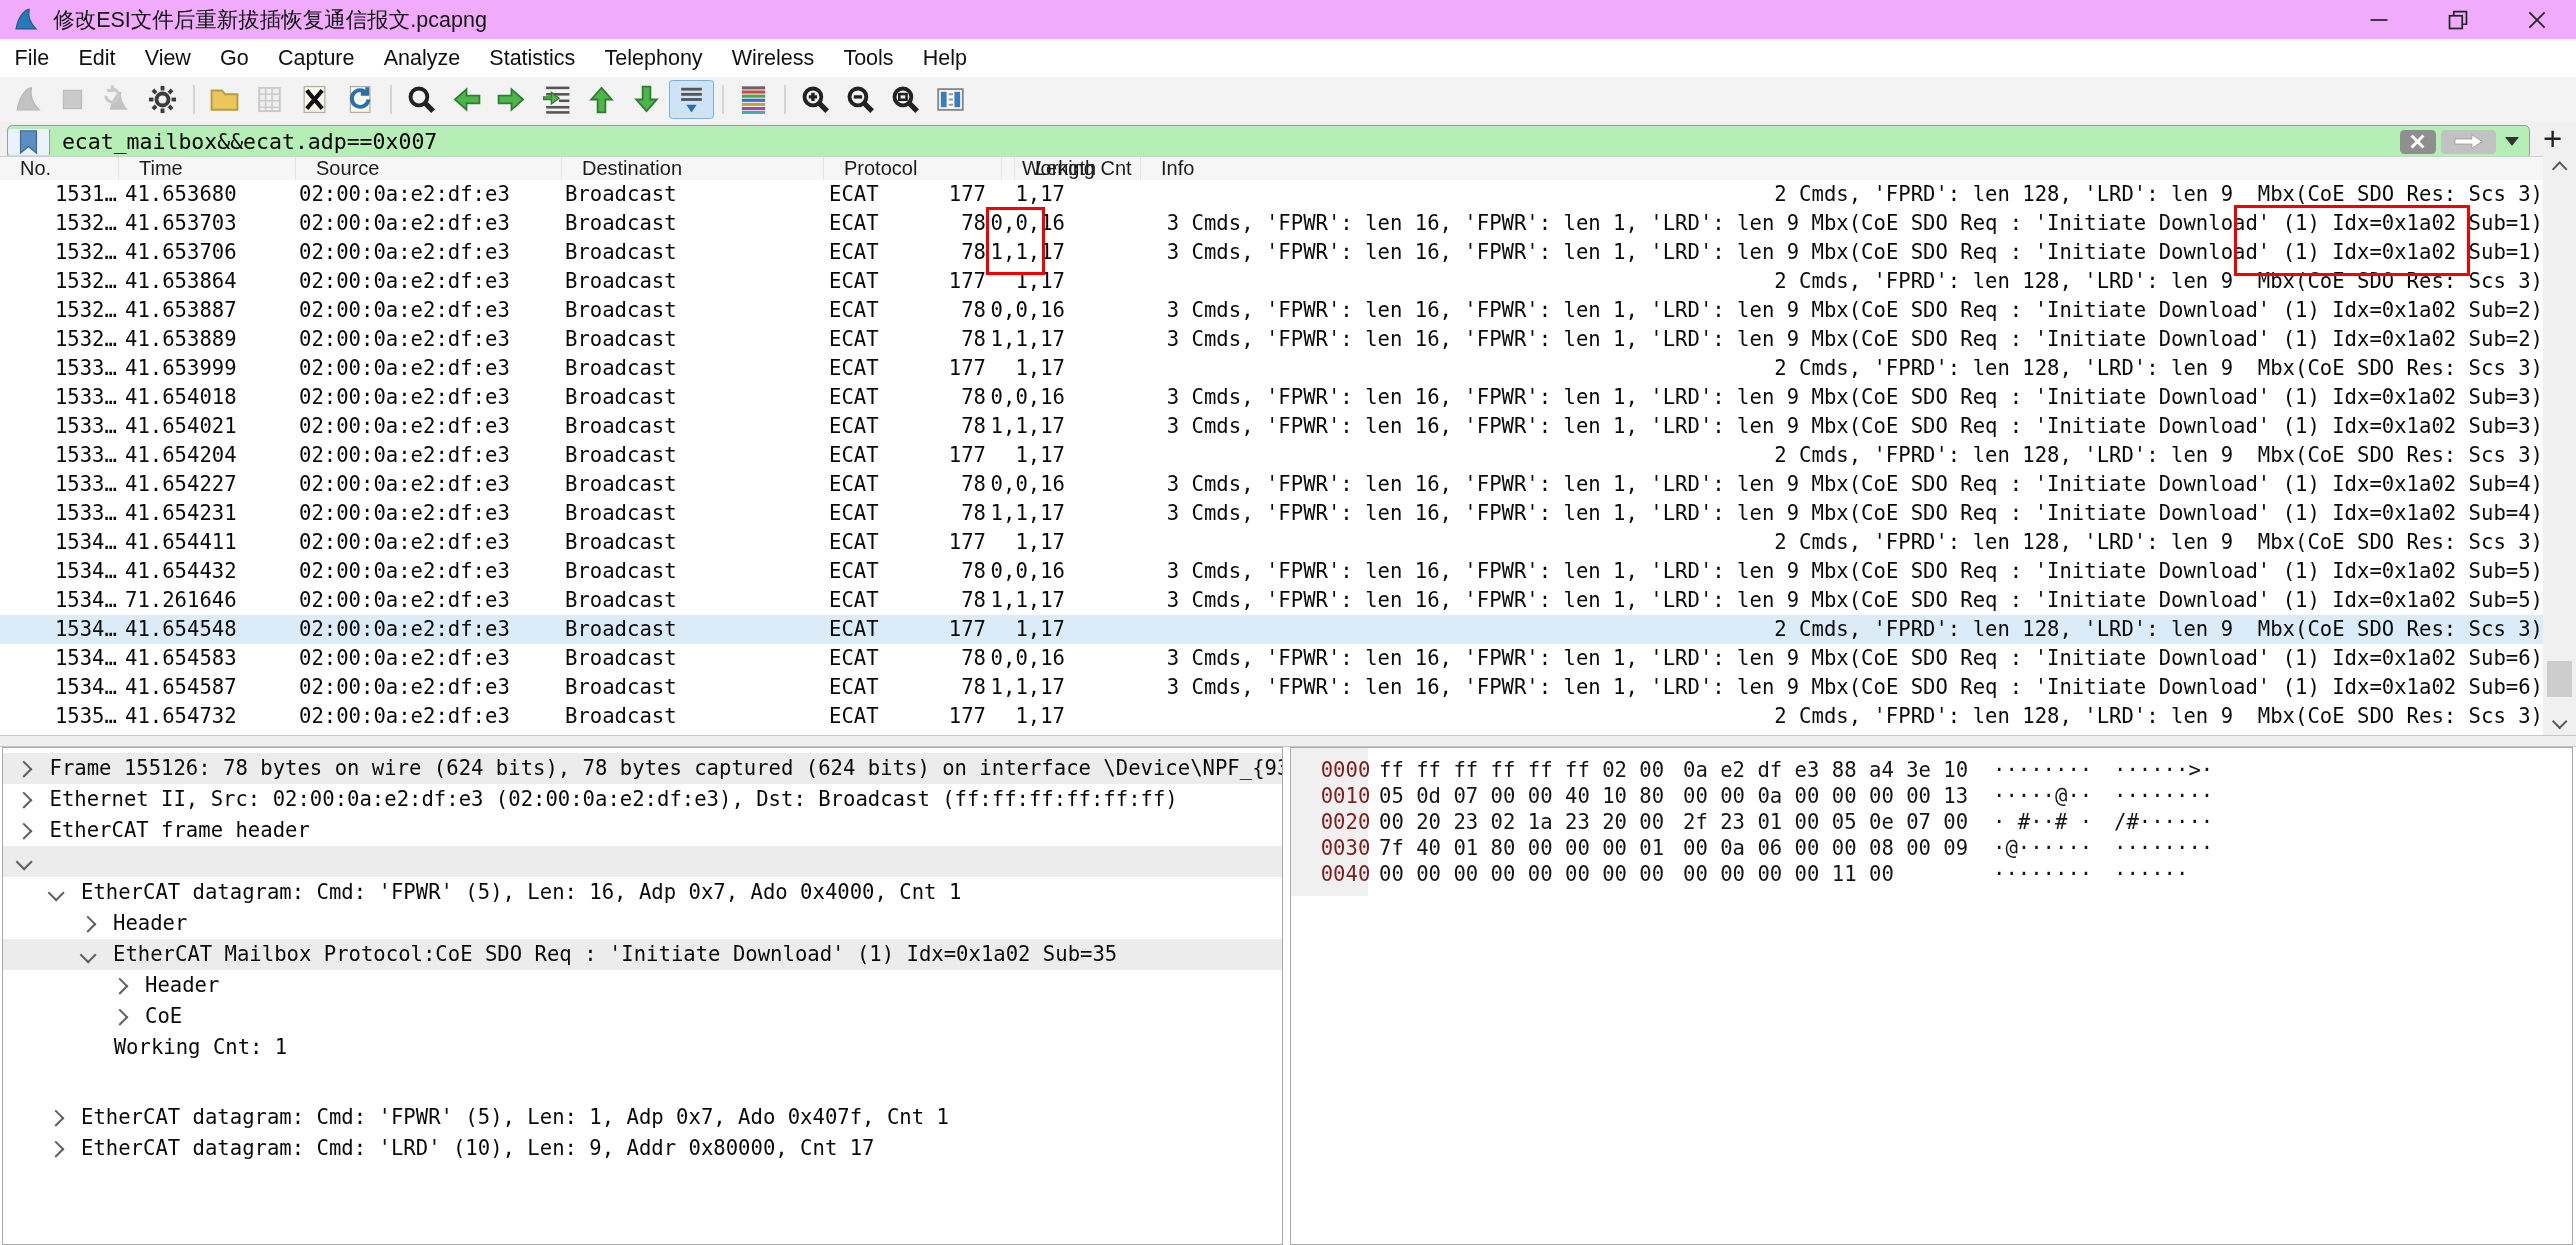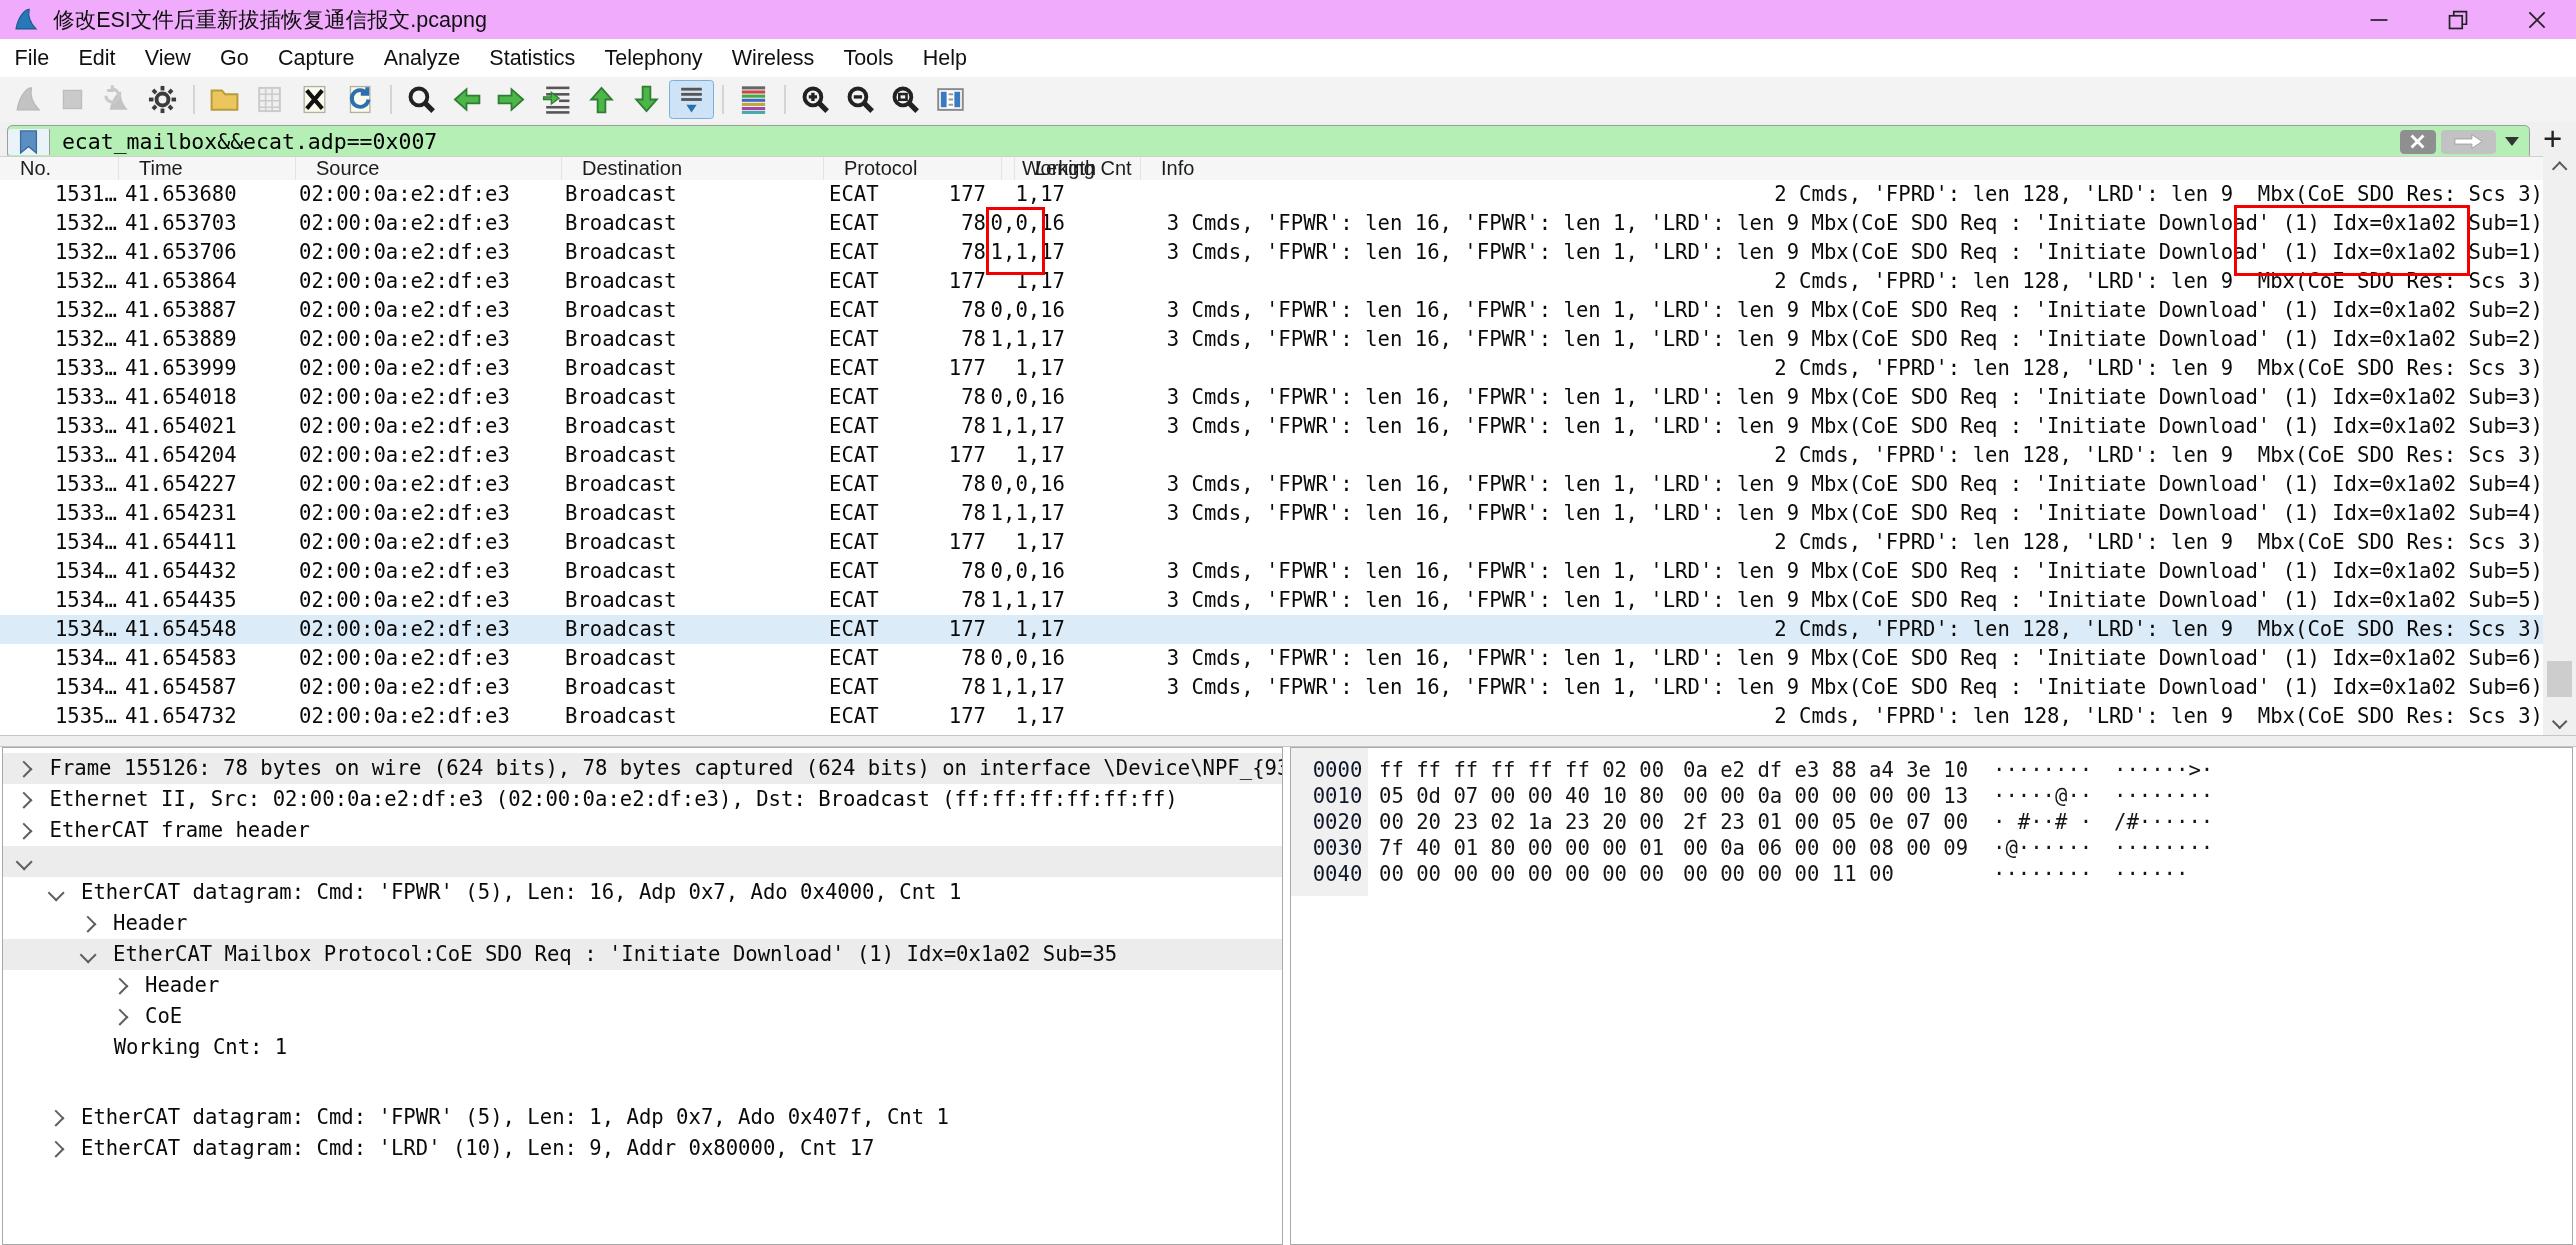--- a/index.html
+++ b/index.html
@@ -90,21 +90,21 @@
   .tchev.collapsed{transform:rotate(-45deg);}
   .tchev.expanded{transform:rotate(45deg);}
 
   
   .hpane{position:absolute;top:747px;left:1290px;right:3.4px;bottom:0;background:#fff;
     border:1.7px solid #a9a9a9;box-sizing:border-box;overflow:hidden;
     font-family:"DejaVu Sans Mono",monospace;font-size:20.6px;color:#151515;}
   .hgutter{position:absolute;left:0;top:0;width:77px;height:148px;background:#f0f0f0;}
   .hexrows{position:absolute;left:0;top:8.6px;right:0;}
   .hxrow{position:relative;height:26px;line-height:26px;white-space:pre;}
-  .hx-off{position:absolute;left:8px;width:77px;text-align:center;color:#0f172a;}
+  .hx-off{position:absolute;left:16px;width:77px;text-align:center;color:#7f1d1d;}
   .hx-g1{position:absolute;left:88px;}
   .hx-g2{position:absolute;left:392px;}
   .hx-a1{position:absolute;left:702px;}
   .hx-a2{position:absolute;left:823px;}
 </style>
 </head>
 <body>
 
 <div class="window">
 
@@ -472,21 +472,21 @@
         <span class="pc c-time">41.654432</span>
         <span class="pc c-src">02:00:0a:e2:df:e3</span>
         <span class="pc c-dst">Broadcast</span>
         <span class="pc c-proto">ECAT</span>
         <span class="pc c-len">78</span>
         <span class="pc c-wcnt">0,0,16</span>
         <span class="pc c-info">3 Cmds, 'FPWR': len 16, 'FPWR': len 1, 'LRD': len 9 Mbx(CoE SDO Req : 'Initiate Download' (1) Idx=0x1a02 Sub=5)</span>
       </div>
       <div class="prow">
         <span class="pc c-no">1534…</span>
-        <span class="pc c-time">41.654435</span>
+        <span class="pc c-time">71.261646</span>
         <span class="pc c-src">02:00:0a:e2:df:e3</span>
         <span class="pc c-dst">Broadcast</span>
         <span class="pc c-proto">ECAT</span>
         <span class="pc c-len">78</span>
         <span class="pc c-wcnt">1,1,17</span>
         <span class="pc c-info">3 Cmds, 'FPWR': len 16, 'FPWR': len 1, 'LRD': len 9 Mbx(CoE SDO Req : 'Initiate Download' (1) Idx=0x1a02 Sub=5)</span>
       </div>
       <div class="prow selected">
         <span class="pc c-no">1534…</span>
         <span class="pc c-time">41.654548</span>

